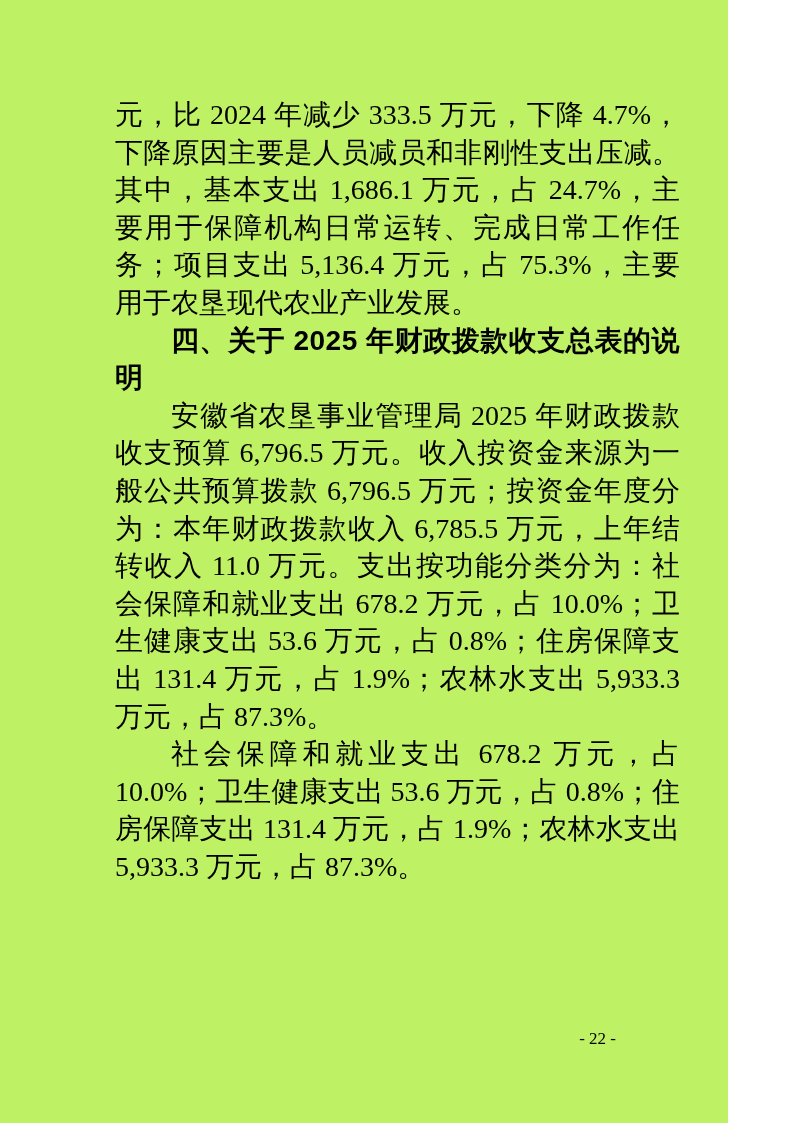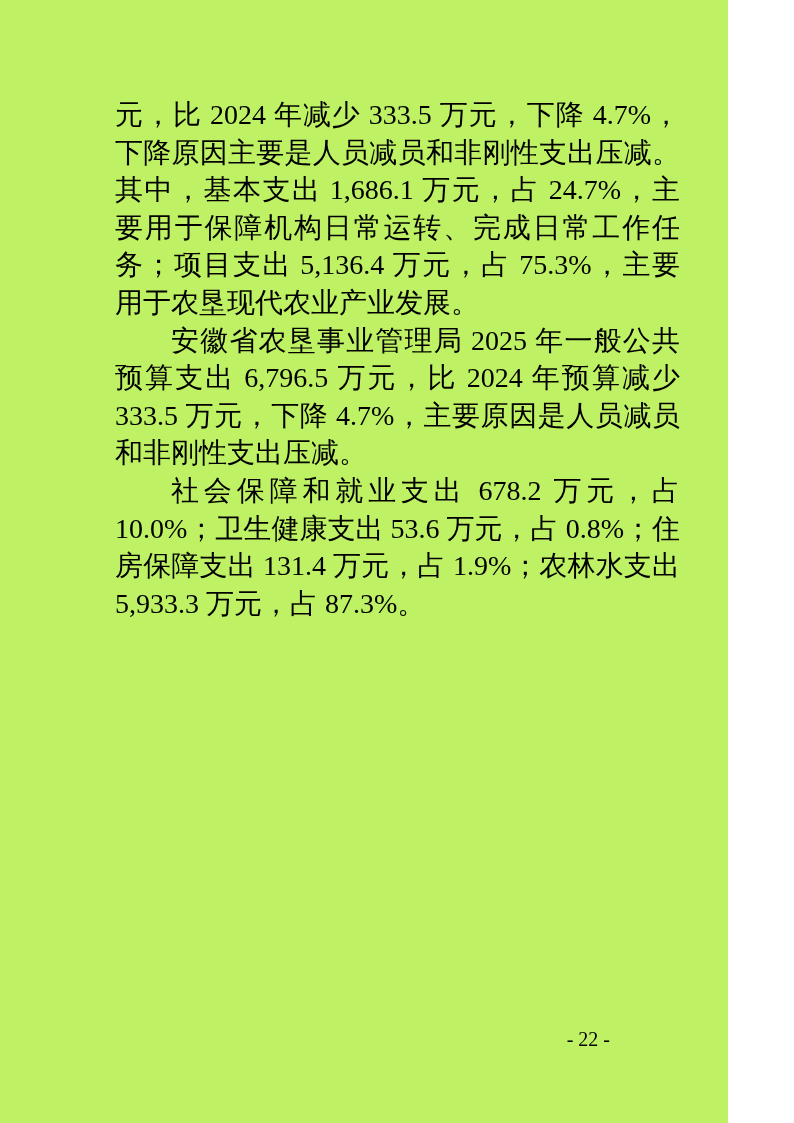--- a/index.html
+++ b/index.html
@@ -47,31 +47,32 @@
   }
   
   .para-subheading {
     text-indent: 2em;
     font-weight: bold;
     letter-spacing: 1px;
   }
   .page-number {
     position: absolute;
     top: 1028px;
-    right: 118px;
-    font-size: 20px;
+    right: 112px;
+    font-size: 17px;
     line-height: 22px;
     font-family: "Liberation Serif", "DejaVu Serif", serif;
     color: #000000;
   }
 </style>
 </head>
 <body>
 
 <div class="page">
   <div class="text-block">
     <p class="para-continuation">元，比 2024 年减少 333.5 万元，下降 4.7%，下降原因主要是人员减员和非刚性支出压减。其中，基本支出 1,686.1 万元，占 24.7%，主要用于保障机构日常运转、完成日常工作任务；项目支出 5,136.4 万元，占 75.3%，主要用于农垦现代农业产业发展。</p>
-    <p class="para-body">安徽省农垦事业管理局 2025 年一般公共预算支出 6,796.5 万元，比 2024 年预算减少 333.5 万元，下降 4.7%，主要原因是人员减员和非刚性支出压减。</p>
+    <p class="para-heading">四、关于 2025 年财政拨款收支总表的说明</p>
+    <p class="para-body">安徽省农垦事业管理局 2025 年财政拨款收支预算 6,796.5 万元。收入按资金来源为一般公共预算拨款 6,796.5 万元；按资金年度分为：本年财政拨款收入 6,785.5 万元，上年结转收入 11.0 万元。支出按功能分类分为：社会保障和就业支出 678.2 万元，占 10.0%；卫生健康支出 53.6 万元，占 0.8%；住房保障支出 131.4 万元，占 1.9%；农林水支出 5,933.3 万元，占 87.3%。</p>
     <p class="para-body">社会保障和就业支出 678.2 万元，占 10.0%；卫生健康支出 53.6 万元，占 0.8%；住房保障支出 131.4 万元，占 1.9%；农林水支出 5,933.3 万元，占 87.3%。</p>
 
   </div>
   <div class="page-number">- 22 -</div>
 </div>
 
 </body></html>

